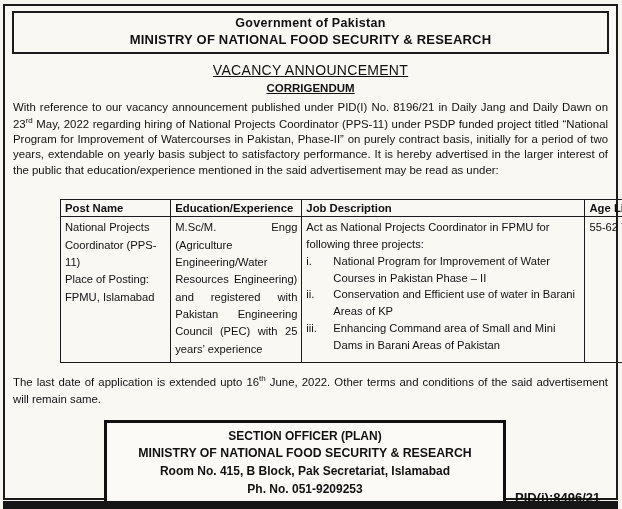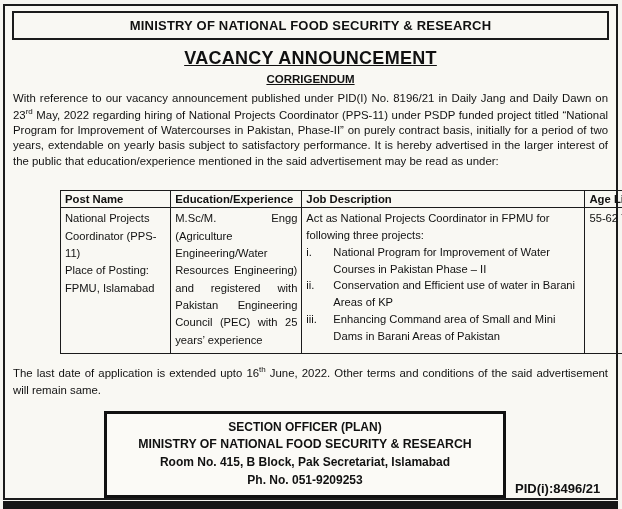--- a/index.html
+++ b/index.html
@@ -19,21 +19,21 @@
     position: absolute; left: 3px; right: 4px; bottom: 0; height: 8px;
     background: #161616;
   }
   .header-box {
     border: 2px solid #1b1b1b;
     text-align: center; padding: 3px 4px 5px 4px;
   }
   .header-line1 { font-weight: bold; font-size: 12.5px; letter-spacing: .3px; }
   .header-line2 { font-weight: bold; font-size: 13px; letter-spacing: .2px; margin-top: 2px; }
   .title {
-    text-align: center; font-weight: bold; font-size: 18px;
+    text-align: center; font-weight: normal; font-size: 14px;
     text-decoration: underline; letter-spacing: .3px; margin-top: 8px;
   }
   .subtitle {
     text-align: center; font-weight: bold; font-size: 11.5px;
     text-decoration: underline; margin-top: 4px;
   }
   .intro {
     font-size: 11.4px; line-height: 1.36; text-align: justify;
     margin: 6px 1px 21px 1px;
   }
@@ -77,20 +77,21 @@
     margin-left: 9px; padding-bottom: 2px;
   }
 </style>
 </head>
 <body>
 
 <div class="page">
   <div class="doc">
 
     <div class="header-box">
+      <div class="header-line1">Government of Pakistan</div>
       <div class="header-line2">MINISTRY OF NATIONAL FOOD SECURITY &amp; RESEARCH</div>
     </div>
 
     <div class="title">VACANCY ANNOUNCEMENT</div>
     <div class="subtitle">CORRIGENDUM</div>
 
     <p class="intro"><span>With reference to our vacancy announcement published under PID(I) No. 8196/21 in Daily Jang and Daily Dawn on 23</span><sup>rd</sup><span> May, 2022 regarding hiring of National Projects Coordinator (PPS-11) under PSDP funded project titled “National Program for Improvement of Watercourses in Pakistan, Phase-II” on purely contract basis, initially for a period of two years, extendable on yearly basis subject to satisfactory performance. It is hereby advertised in the larger interest of the public that education/experience mentioned in the said advertisement may be read as under:</span></p>
 
     <table class="main">
       <colgroup>

